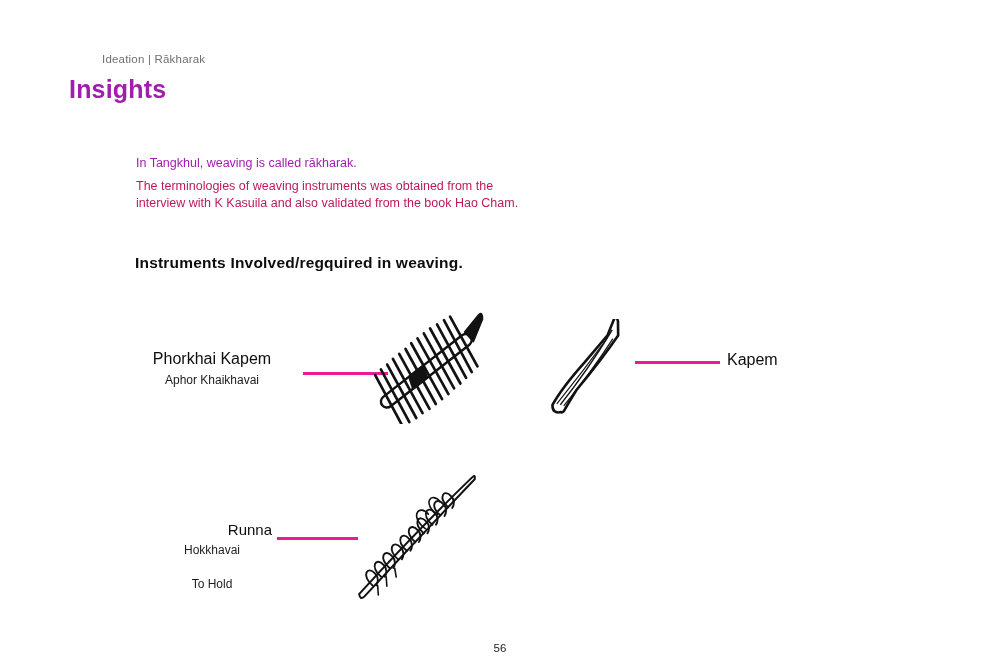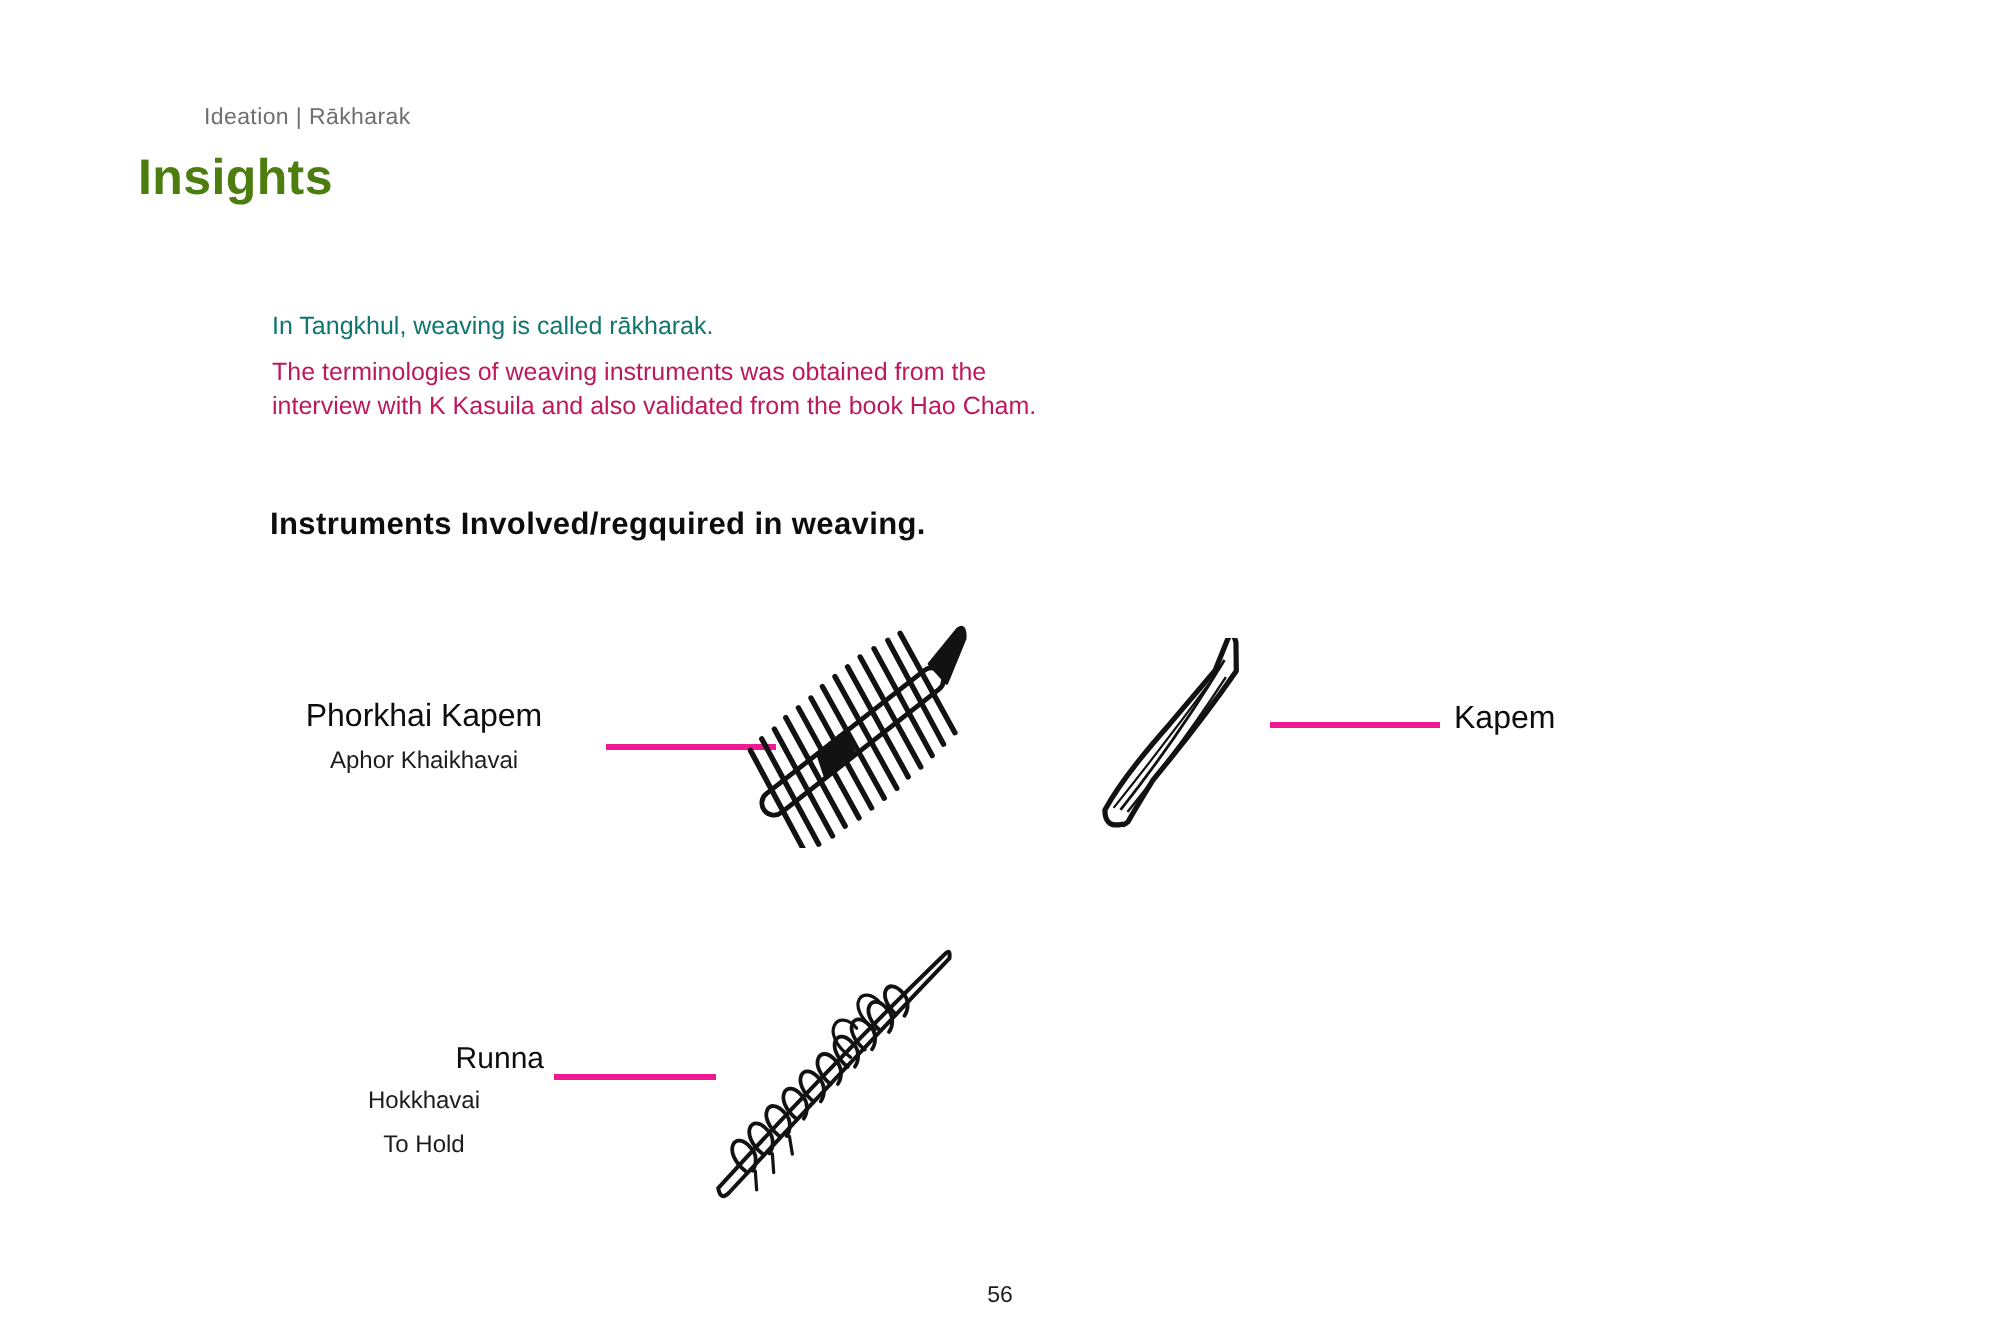--- a/index.html
+++ b/index.html
@@ -15,27 +15,27 @@
     left: 70px; top: 53px;
     font-size: 11.5px;
     color: #6f6f6f;
     letter-spacing: 0.2px;
     margin-left: 32px;
   }
   .page-title {
     left: 69px; top: 75px;
     font-size: 25px;
     font-weight: 800;
-    color: #4d7c0f;
+    color: #a21caf;
     letter-spacing: 0.2px;
   }
   .intro-line1 {
     left: 136px; top: 156px;
     font-size: 12.5px;
-    color: #0f766e;
+    color: #a21caf;
   }
   .intro-para {
     left: 136px; top: 178px;
     font-size: 12.5px;
     line-height: 16.5px;
     color: #be185d;
   }
   .subheading {
     left: 135px; top: 254px;
     font-size: 15.5px;
@@ -51,21 +51,21 @@
     color: #0d0d0d;
   }
   .instr-sub {
     font-size: 12px;
     color: #1c1c1c;
     margin-top: 5px;
   }
   .instr-desc {
     font-size: 12px;
     color: #1c1c1c;
-    margin-top: 8px;
+    margin-top: 20px;
   }
 
   .group1 { left: 132px; top: 350px; width: 160px; }
   .group2 { left: 727px; top: 351px; }
   .group2 .instr-name { font-size: 16px; }
   .group3 { left: 152px; top: 521px; width: 120px; }
   .group3 .instr-name { font-size: 15px; text-align: right; }
 
   .connector {
     height: 3px;

